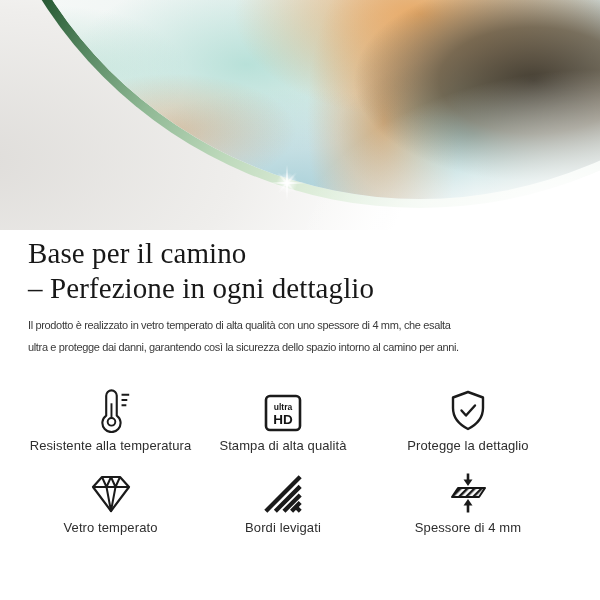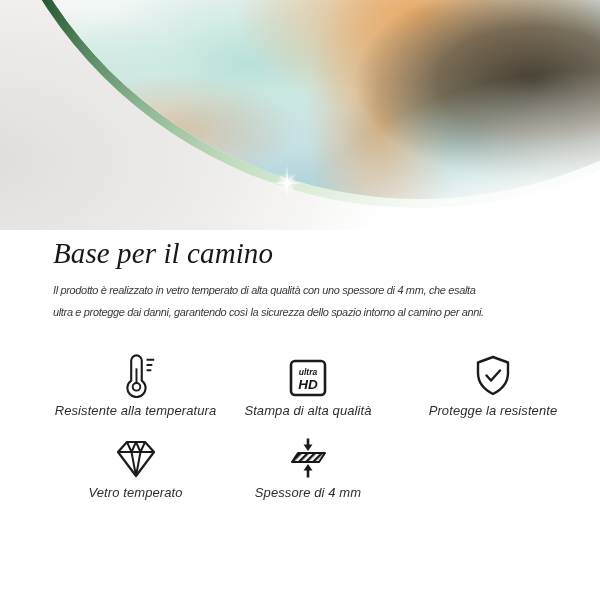--- a/index.html
+++ b/index.html
@@ -66,21 +66,21 @@
     background: linear-gradient(to right, rgba(255,255,255,0), #fff 50%, rgba(255,255,255,0));
   }
   .sparkle .rd {
     position: absolute; top: 17px; left: 4px; height: 1.5px; width: 28px; opacity: 0.75;
     background: linear-gradient(to right, rgba(255,255,255,0), #fff 50%, rgba(255,255,255,0));
   }
   .sparkle .rd1 { transform: rotate(48deg); }
   .sparkle .rd2 { transform: rotate(-48deg); }
 
   
-  .content { position: absolute; left: 53px; top: 230px; width: 535px; font-style: italic; }
+  .content { position: absolute; left: 28px; top: 230px; width: 535px; }
   .title {
     margin: 6px 0 0 0;
     font-family: "Liberation Serif", serif;
     font-weight: 400;
     font-size: 29px;
     line-height: 35px;
     color: #181818;
     letter-spacing: 0.1px;
   }
   .desc { margin-top: 9px; }
@@ -131,20 +131,21 @@
       <div class="rd rd2"></div>
       <div class="rv"></div>
       <div class="rh"></div>
       <div class="glow"></div>
     </div>
   </div>
 
   <div class="content">
     <h1 class="title">
       <div>Base per il camino</div>
+      <div>– Perfezione in ogni dettaglio</div>
     </h1>
 
     <div class="desc">
       <div class="desc-line">Il prodotto è realizzato in vetro temperato di alta qualità con uno spessore di 4 mm, che esalta</div>
       <div class="desc-line">ultra e protegge dai danni, garantendo così la sicurezza dello spazio intorno al camino per anni.</div>
     </div>
 
     <div class="features">
 
       <div class="feature">
@@ -170,33 +171,41 @@
         <div class="f-label">Stampa di alta qualità</div>
       </div>
 
       <div class="feature">
         <div class="f-icon">
           <svg width="40" height="44" viewBox="0 0 40 44">
             <path class="st" stroke-width="2.4" stroke-linejoin="round" d="M20 3 L35 8.5 V19 c0 9.5 -6.2 16.5 -15 21 C11.2 35.5 5 28.5 5 19 V8.5 Z"></path>
             <path class="st" stroke-width="2.4" stroke-linecap="round" stroke-linejoin="round" d="M13.5 21.5 l4.5 5 l9 -10"></path>
           </svg>
         </div>
-        <div class="f-label">Protegge la resistente</div>
+        <div class="f-label">Protegge la dettaglio</div>
       </div>
 
       <div class="feature">
         <div class="f-icon">
           <svg width="44" height="42" viewBox="0 0 44 42">
             <path class="st" stroke-width="2.2" stroke-linejoin="round" d="M13 4 H31 L40 14 L22 38 L4 14 Z"></path>
             <path class="st" stroke-width="2" stroke-linejoin="round" d="M13 4 L17.5 14 L22 4 L26.5 14 L31 4 M4 14 H40 M17.5 14 L22 38 L26.5 14"></path>
           </svg>
         </div>
         <div class="f-label">Vetro temperato</div>
       </div>
 
+      <div class="feature">
+        <div class="f-icon">
+          <svg width="42" height="42" viewBox="0 0 44 44">
+            <path class="st" stroke-width="4.5" d="M4 40 L40 4 M14 40 L40 14 M23 40 L40 23 M31 40 L40 31 M37 40 L40 37"></path>
+          </svg>
+        </div>
+        <div class="f-label">Bordi levigati</div>
+      </div>
 
       <div class="feature">
         <div class="f-icon">
           <svg width="40" height="44" viewBox="0 0 40 44">
             <defs>
               <pattern id="hatch4mm" width="5" height="5" patternUnits="userSpaceOnUse" patternTransform="rotate(45)">
                 <rect width="2.4" height="5" fill="#161616"></rect>
               </pattern>
             </defs>
             <path d="M10 17 L37 17 L31 26 L4 26 Z" fill="url(#hatch4mm)" stroke="#161616" stroke-width="2" stroke-linejoin="round"></path>

